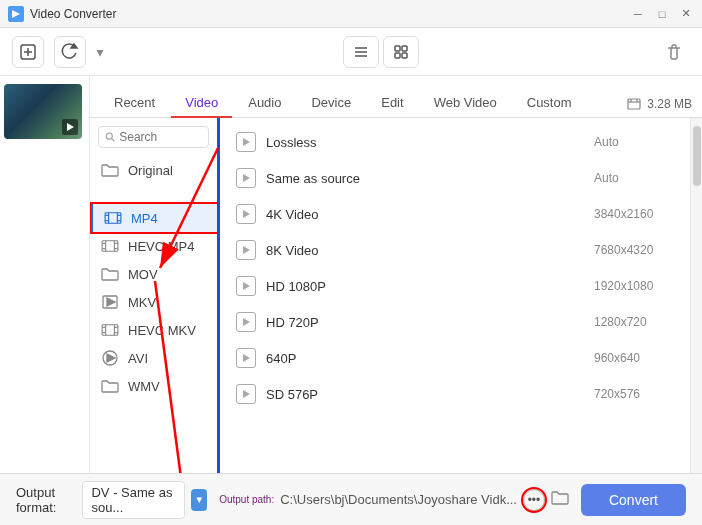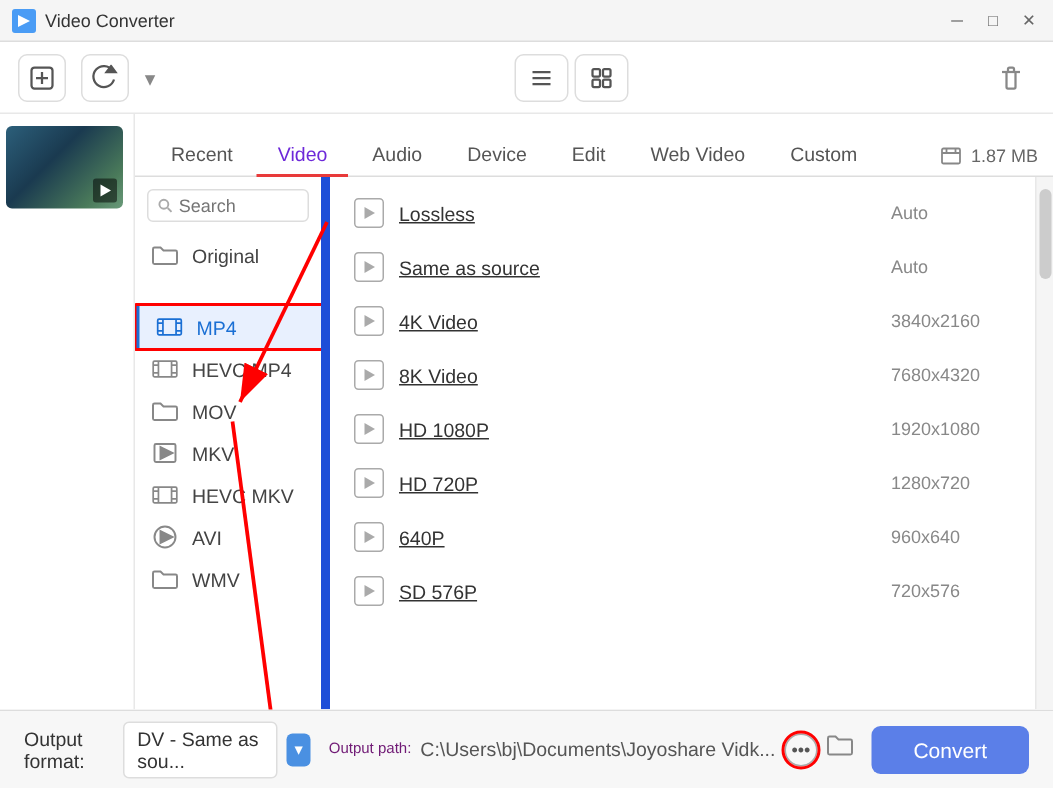--- a/index.html
+++ b/index.html
@@ -191,21 +191,21 @@
     
     .format-content {
       display: flex;
       flex: 1;
       overflow: hidden;
     }
 
     
     .format-sidebar {
       width: 130px;
-      border-right: 6px solid #1d4ed8;
+      border-right: 3px solid #1d4ed8;
       overflow-y: auto;
       padding: 8px 0;
       flex-shrink: 0;
     }
     .search-box {
       margin: 0 8px 8px;
       display: flex;
       align-items: center;
       border: 1px solid #ddd;
       border-radius: 4px;
@@ -263,21 +263,20 @@
       border-radius: 3px;
       display: flex;
       align-items: center;
       justify-content: center;
       flex-shrink: 0;
     }
     .quality-name {
       flex: 1;
       font-size: 13px;
       color: #333;
-      text-decoration: underline;
     }
     .quality-res {
       font-size: 12px;
       color: #888;
       min-width: 80px;
     }
 
     
     .format-sidebar::-webkit-scrollbar,
     .quality-list::-webkit-scrollbar { width: 6px; }
@@ -465,21 +464,21 @@
         <div class="tab">Web Video</div>
         <div class="tab">Custom</div>
       </div>
       <div class="tabs-right">
         <svg width="14" height="14" viewBox="0 0 14 14" fill="none" stroke="#888" stroke-width="1.2">
           <rect x="1" y="2" width="12" height="10" rx="1"></rect>
           <polyline points="1,5 13,5"></polyline>
           <line x1="4" y1="2" x2="4" y2="5"></line>
           <line x1="10" y1="2" x2="10" y2="5"></line>
         </svg>
-        <span>1.87 MB</span>
+        <span>3.28 MB</span>
       </div>
     </div>
 
     <div class="format-content">
 
       <div class="format-sidebar">
         <div class="search-box">
           <svg width="12" height="12" viewBox="0 0 12 12" fill="none" stroke="#aaa" stroke-width="1.5">
             <circle cx="5" cy="5" r="3.5"></circle>
             <line x1="8" y1="8" x2="11" y2="11"></line>

